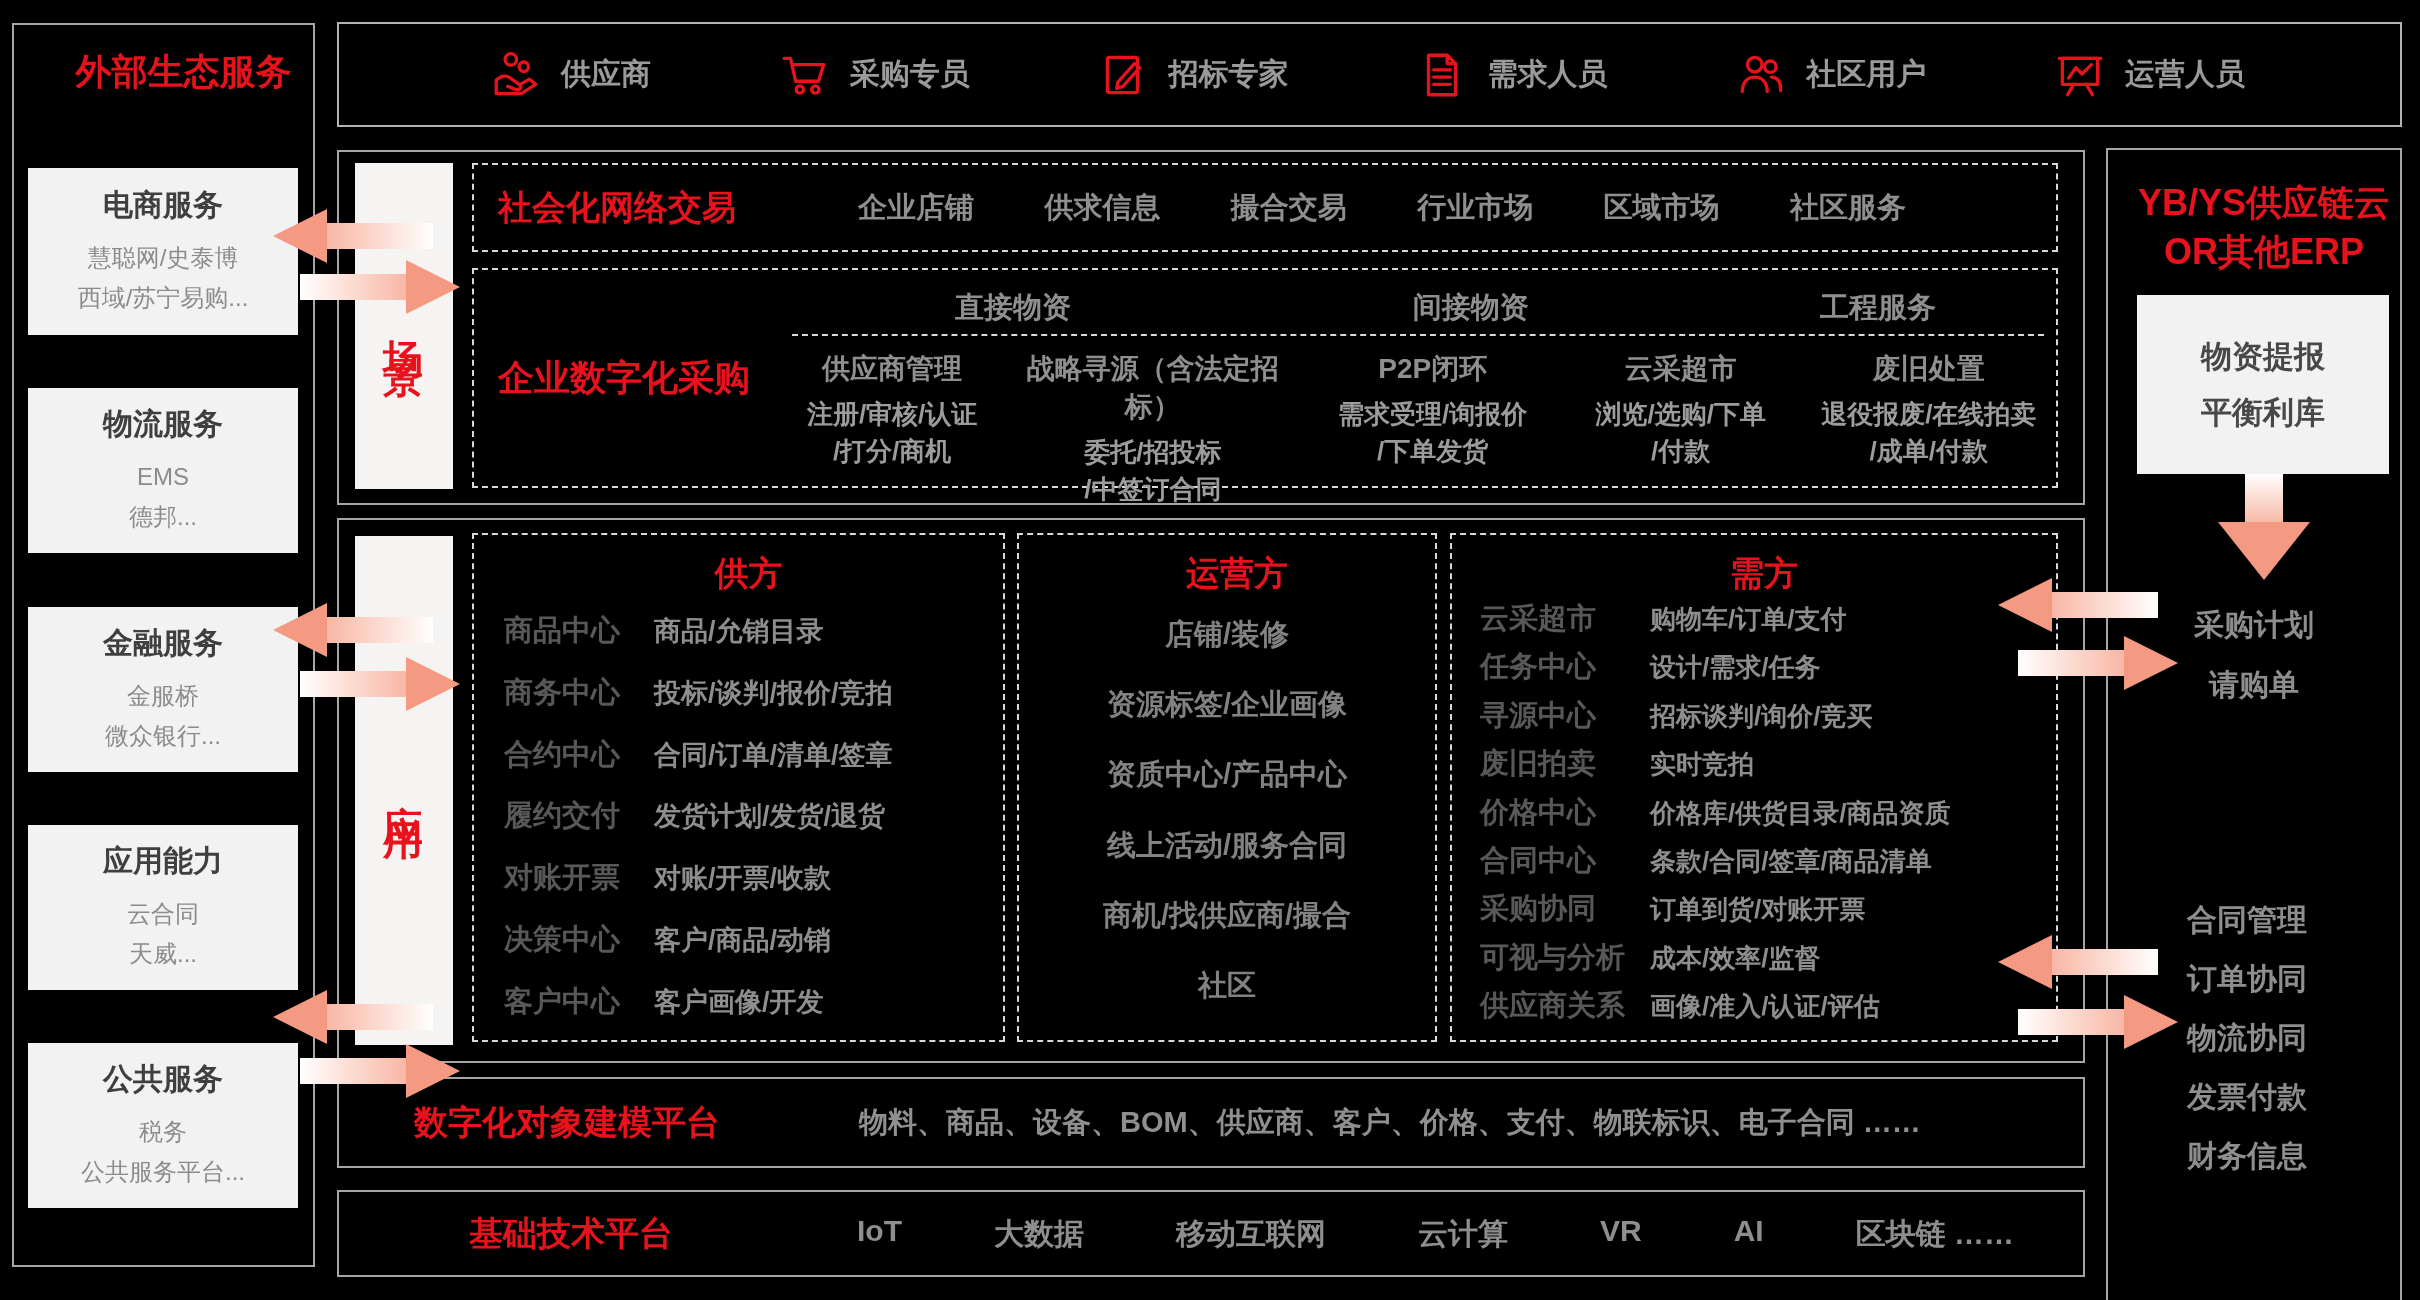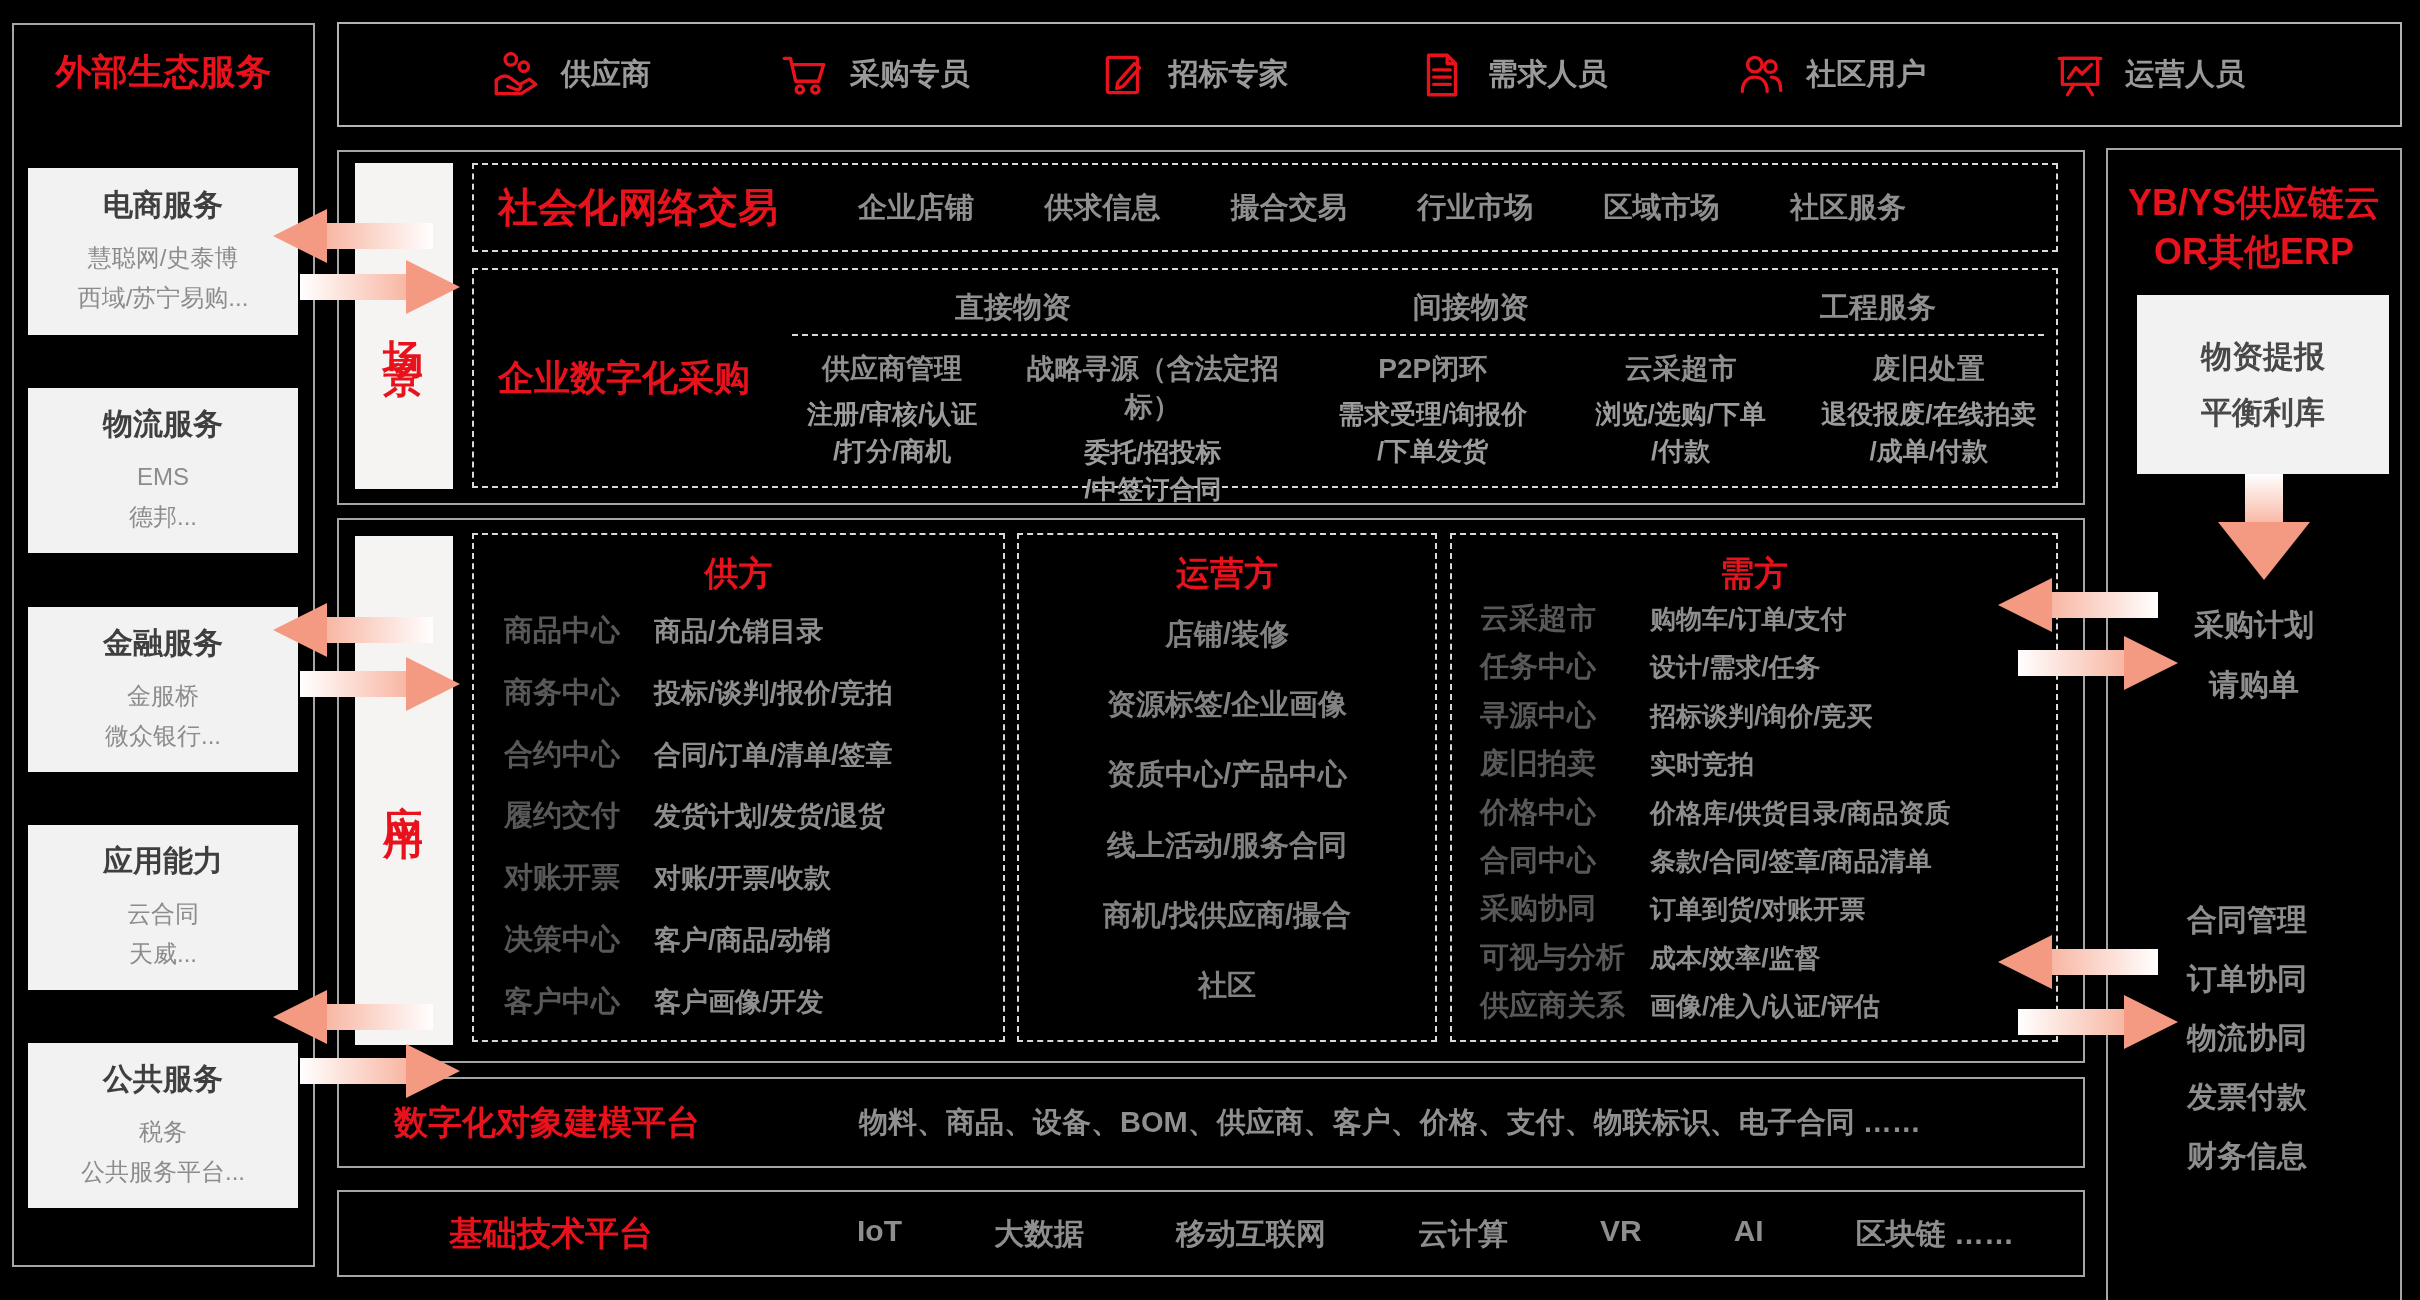--- a/index.html
+++ b/index.html
@@ -1,21 +1,21 @@
 <!DOCTYPE html>
 <html><head>
 <meta charset="utf-8">
 <style>
   html,body{margin:0;padding:0;background:#000;}
   #root{position:relative;width:2420px;height:1300px;background:#000000;
         font-family:"Liberation Sans","DejaVu Sans",sans-serif;overflow:hidden;}
   .abs{position:absolute;box-sizing:border-box;}
   .panel{position:absolute;box-sizing:border-box;border:2px solid #a6a6a6;}
   .dashed{position:absolute;box-sizing:border-box;border:2px dashed #d9d9d9;}
-  .red{color:#e8121c;font-weight:bold;}
+  .red{color:#e8121c;font-weight:bold;margin-left:20px;}
   .sbox{position:absolute;box-sizing:border-box;background:#f2f2f2;display:flex;flex-direction:column;
         align-items:center;justify-content:center;text-align:center;}
   .sbox .t{font-size:30px;color:#3f3f3f;font-weight:600;margin-bottom:12px;}
   .sbox .l{font-size:24px;color:#8c8c8c;line-height:40px;}
   .vbar{position:absolute;box-sizing:border-box;background:#f5f4f2;display:flex;align-items:center;justify-content:center;}
   .vbar span{writing-mode:vertical-rl;text-orientation:upright;font-size:40px;letter-spacing:18px;
              color:#e8121c;font-weight:bold;}
   .rolebar{display:flex;align-items:center;justify-content:space-between;padding:0 155px 0 150px;}
   .role{display:flex;align-items:center;gap:18px;}
   .role svg{width:54px;height:54px;stroke:#e8121c;fill:none;stroke-width:3.2;stroke-linecap:round;stroke-linejoin:round;}
@@ -128,21 +128,21 @@
       <span class="rl">运营人员</span>
     </div>
   </div>
 
   <div class="panel" style="left:337px;top:150px;width:1748px;height:355px;"></div>
   <div class="vbar" style="left:355px;top:163px;width:98px;height:326px;">
     <span>场景</span>
   </div>
 
   <div class="dashed" style="left:472px;top:163px;width:1586px;height:89px;display:flex;align-items:center;">
-    <div class="red" style="font-size:40px;margin-left:24px;flex:0 0 300px;">社会化网络交易</div>
+    <div class="red" style="font-size:34px;margin-left:24px;flex:0 0 300px;">社会化网络交易</div>
     <div class="scene-items">
       <span>企业店铺</span>
       <span>供求信息</span>
       <span>撮合交易</span>
       <span>行业市场</span>
       <span>区域市场</span>
       <span>社区服务</span>
     </div>
   </div>
 

